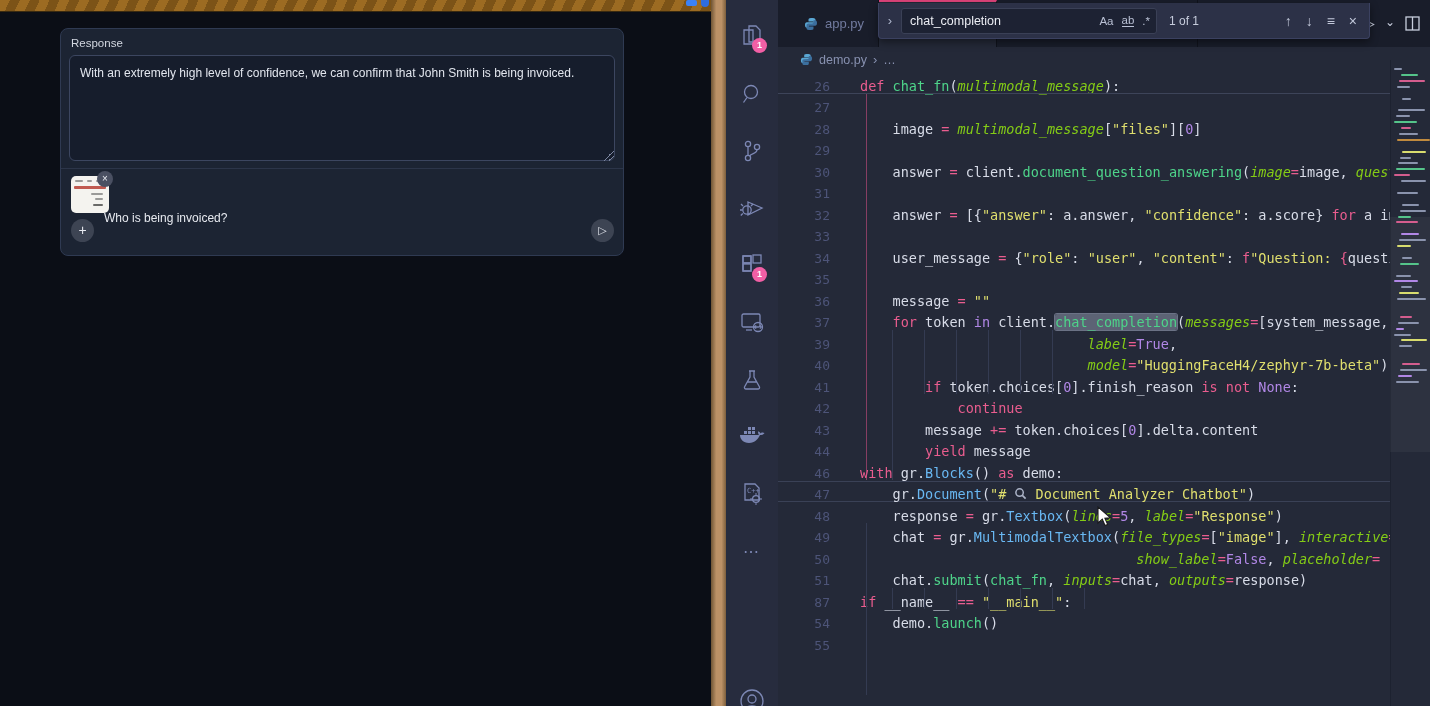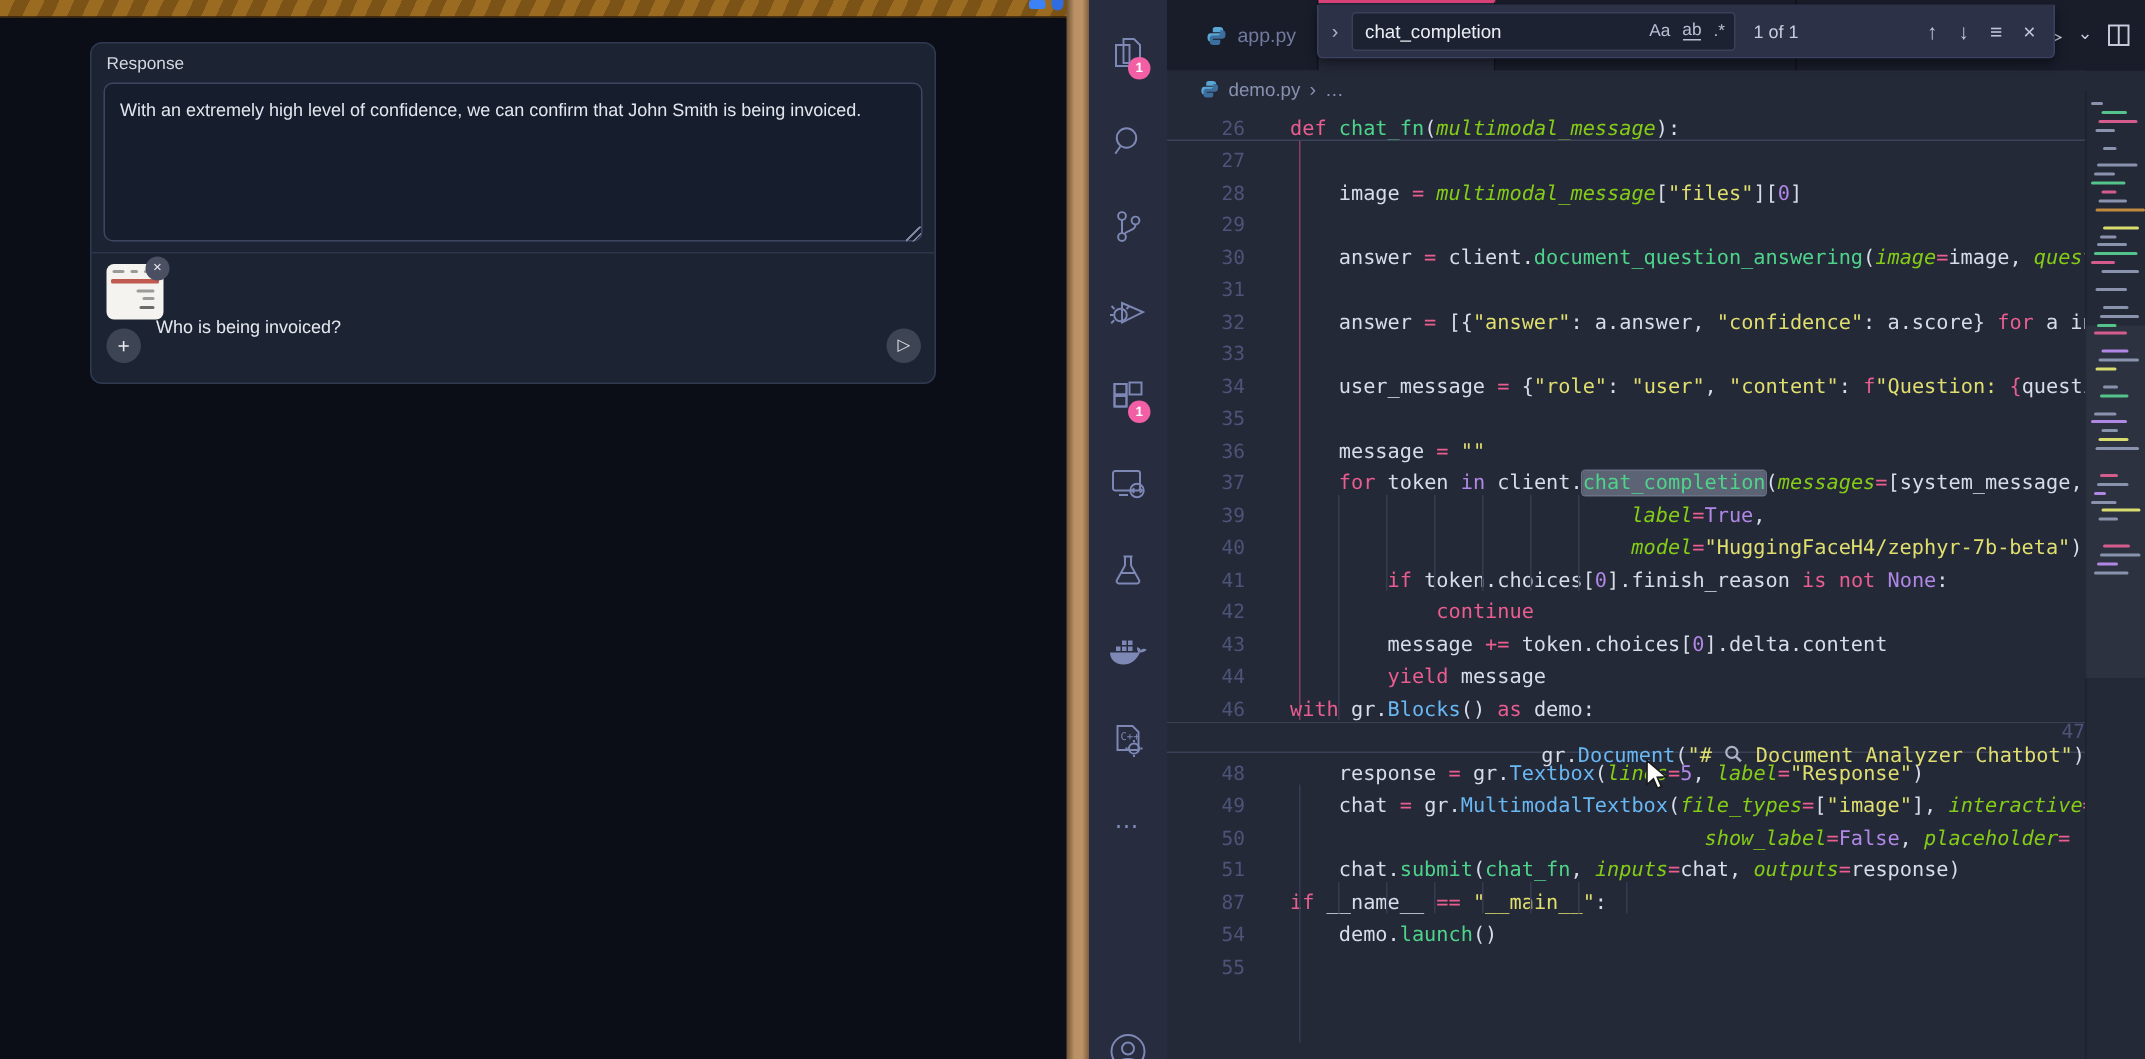--- a/index.html
+++ b/index.html
@@ -87,21 +87,21 @@
   #editor-actions .ea{ color:#c8cede; cursor:pointer; display:flex; align-items:center; }
   
   #breadcrumb{ position:absolute; left:52px; top:47px; width:612px; height:25px; background:#242938;
     display:flex; align-items:center; gap:6px; padding-left:22px; font-size:12.5px; color:#8891b0; }
   
   #code-area{ position:absolute; left:52px; top:72px; width:612px; height:634px; overflow:hidden; background:#242938; }
   .crow{ position:relative; height:21.5px; display:flex; align-items:flex-end; white-space:pre;
     font-family:"DejaVu Sans Mono",monospace; font-size:13.5px; }
   .crow .lnum{ width:52px; flex:none; text-align:right; color:#4d5478; font-size:13px; }
   .crow .ltext{ margin-left:30px; flex:none; }
-  .crow.current{ box-shadow: inset 0 1px 0 #3a4156, inset 0 -1px 0 #3a4156; flex-direction: column; }
+  .crow.current{ box-shadow: inset 0 1px 0 #3a4156, inset 0 -1px 0 #3a4156; }
   .tok-t{ color:#d8dce8; } .tok-k{ color:#ea5d8f; } .tok-fn{ color:#4ed48a; }
   .tok-s{ color:#e0df6e; } .tok-n{ color:#b187e6; }
   .tok-p{ color:#84cc16; font-style:italic; } .tok-c{ color:#69b8f3; }
   .tok-m{ color:#4ed48a; background:#5c6375; border-radius:2px; box-shadow:0 0 0 1px #6b7285; }
   .guide{ position:absolute; width:1px; background:#343b52; z-index:3; }
   .guide.pink{ background:rgba(216,80,134,0.55); }
   #sticky-border{ position:absolute; left:52px; top:93px; width:612px; height:1px; background:#3d4459; z-index:5; }
   
   #find-widget{
     position:absolute; left:152px; top:3px; width:492px; height:36px; z-index:10;

